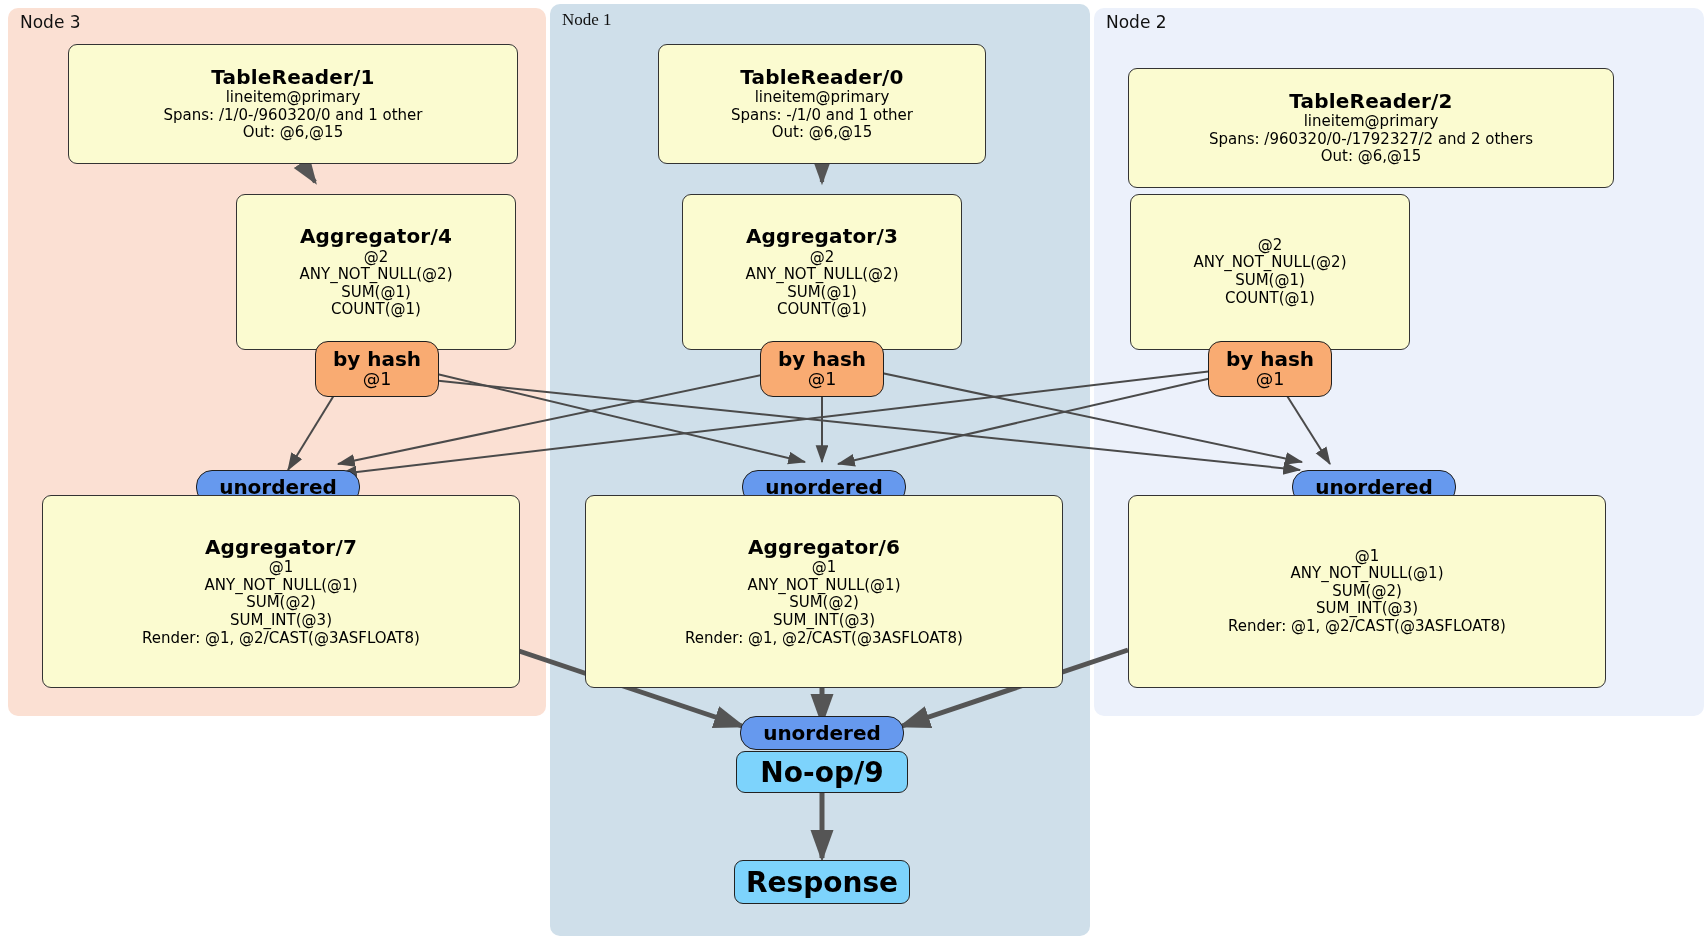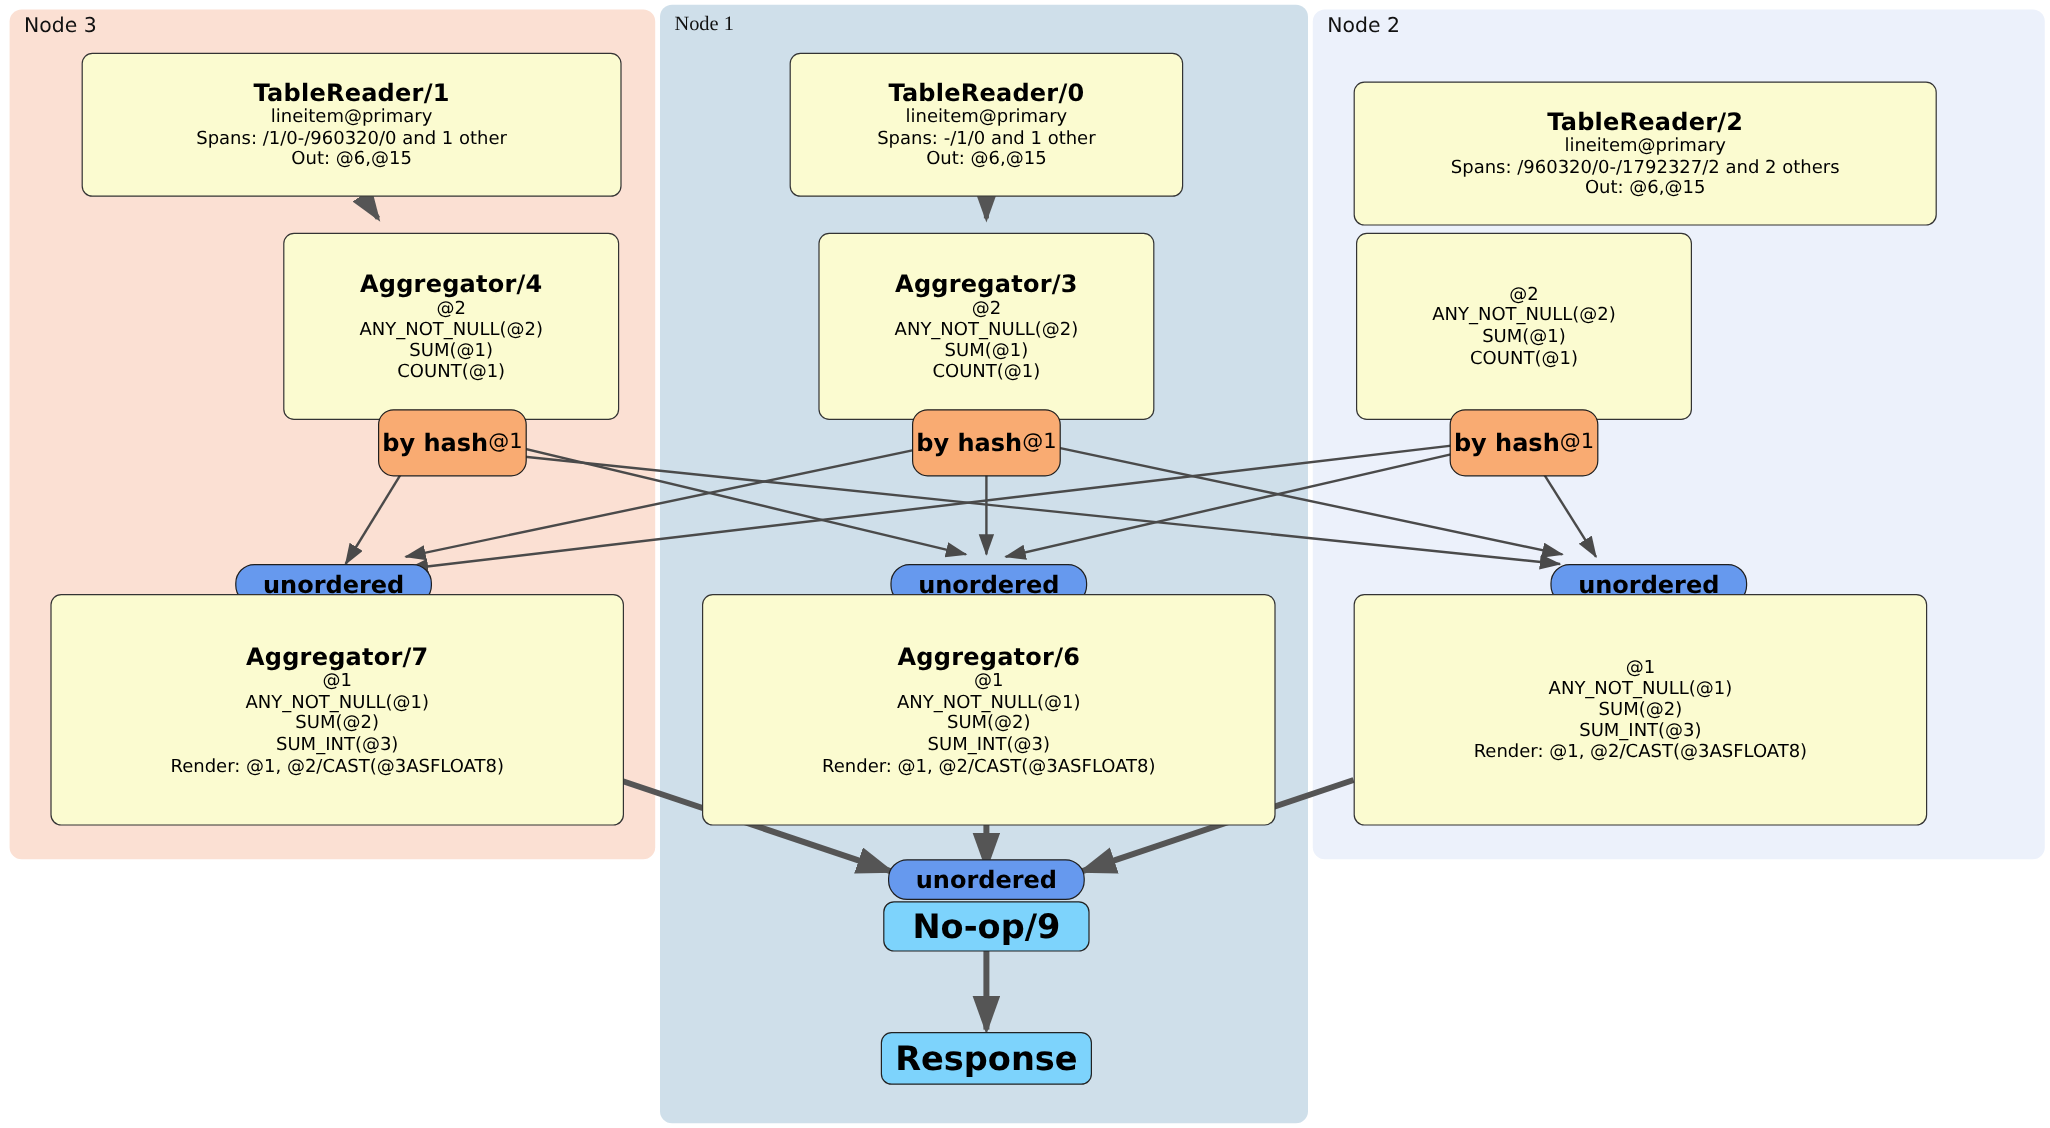--- a/index.html
+++ b/index.html
@@ -34,21 +34,21 @@
     position:absolute;box-sizing:border-box;
     background:#7dd3fc;border:1.8px solid #222;border-radius:9px;
     display:flex;align-items:center;justify-content:center;
     font-weight:bold;font-size:28px;color:#000;
   }
 
   
   .pill{
     position:absolute;box-sizing:border-box;
     border-radius:14px;border:1.6px solid #1f1f1f;
-    display:flex;flex-direction:row;align-items:center;justify-content:center;
+    display:flex;flex-direction:column;align-items:center;justify-content:center;
     line-height:1.12;color:#000;
   }
   .pill.hash{background:#f9ab72;border-radius:13px;}
   .pill.unord{background:#6699ee;border-radius:16px;}
   .pill .t1{font-weight:bold;font-size:20px;}
   .pill .t2{font-size:17.5px;}
 </style>
 </head>
 <body>
 

